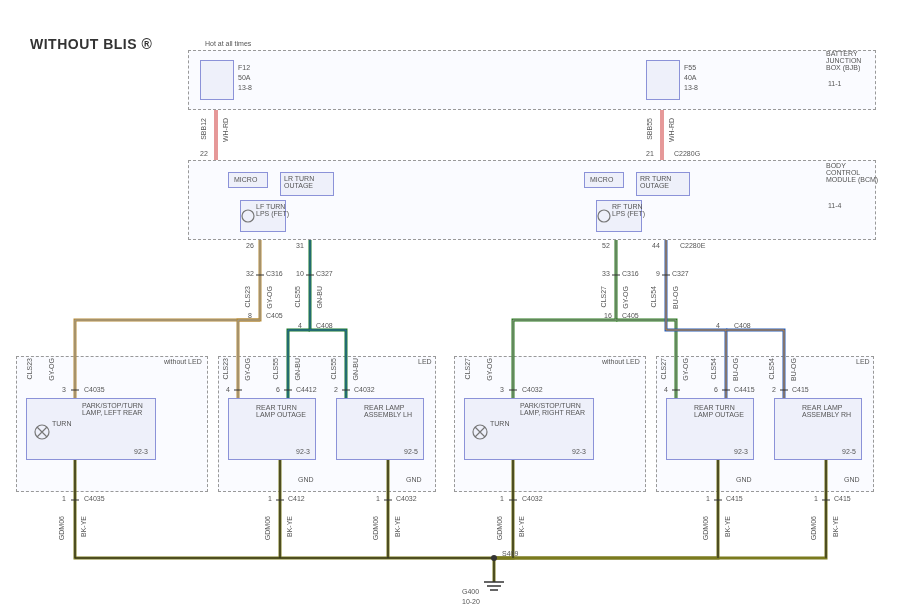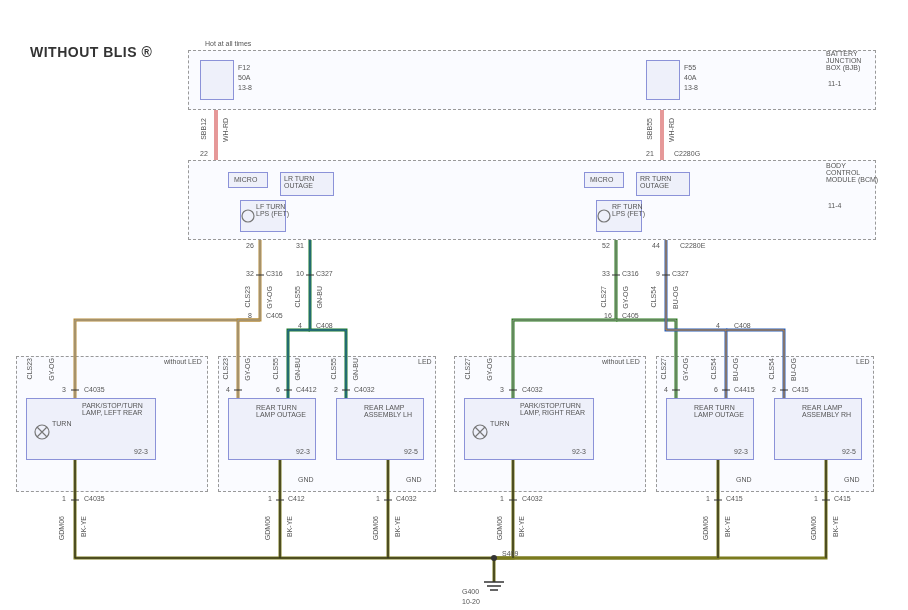--- a/index.html
+++ b/index.html
@@ -16,21 +16,21 @@
   .title { font-size: 14px; font-weight: 600; color: #333; letter-spacing: .5px; }
   .module-box { border: 1px dashed #999; background: #fafbff; }
   .solid-box { border: 1.5px solid #8b92d8; background: #eef0fa; }
   .tiny { font-size:7px; }
   .v { writing-mode: vertical-rl; transform: rotate(180deg); }
   svg.absv { position:absolute; left:0; top:0; pointer-events:none; }
 </style>
 </head>
 <body>
 
-<div class="abs title" style="left:30px; top:44px;">WITHOUT BLIS ®</div>
+<div class="abs title" style="left:30px; top:36px;">WITHOUT BLIS ®</div>
 
 <div class="abs tiny" style="left:205px; top:40px;">Hot at all times</div>
 
 <div class="abs module-box" style="left:188px; top:50px; width:688px; height:60px;"></div>
 <div class="abs tiny" style="left:826px; top:50px; width:50px; text-align:left;">BATTERY JUNCTION BOX (BJB)</div>
 <div class="abs tiny" style="left:828px; top:80px;">11-1</div>
 
 <div class="abs solid-box" style="left:200px; top:60px; width:34px; height:40px;"></div>
 <div class="abs tiny" style="left:238px; top:64px;">F12</div>
 <div class="abs tiny" style="left:238px; top:74px;">50A</div>

